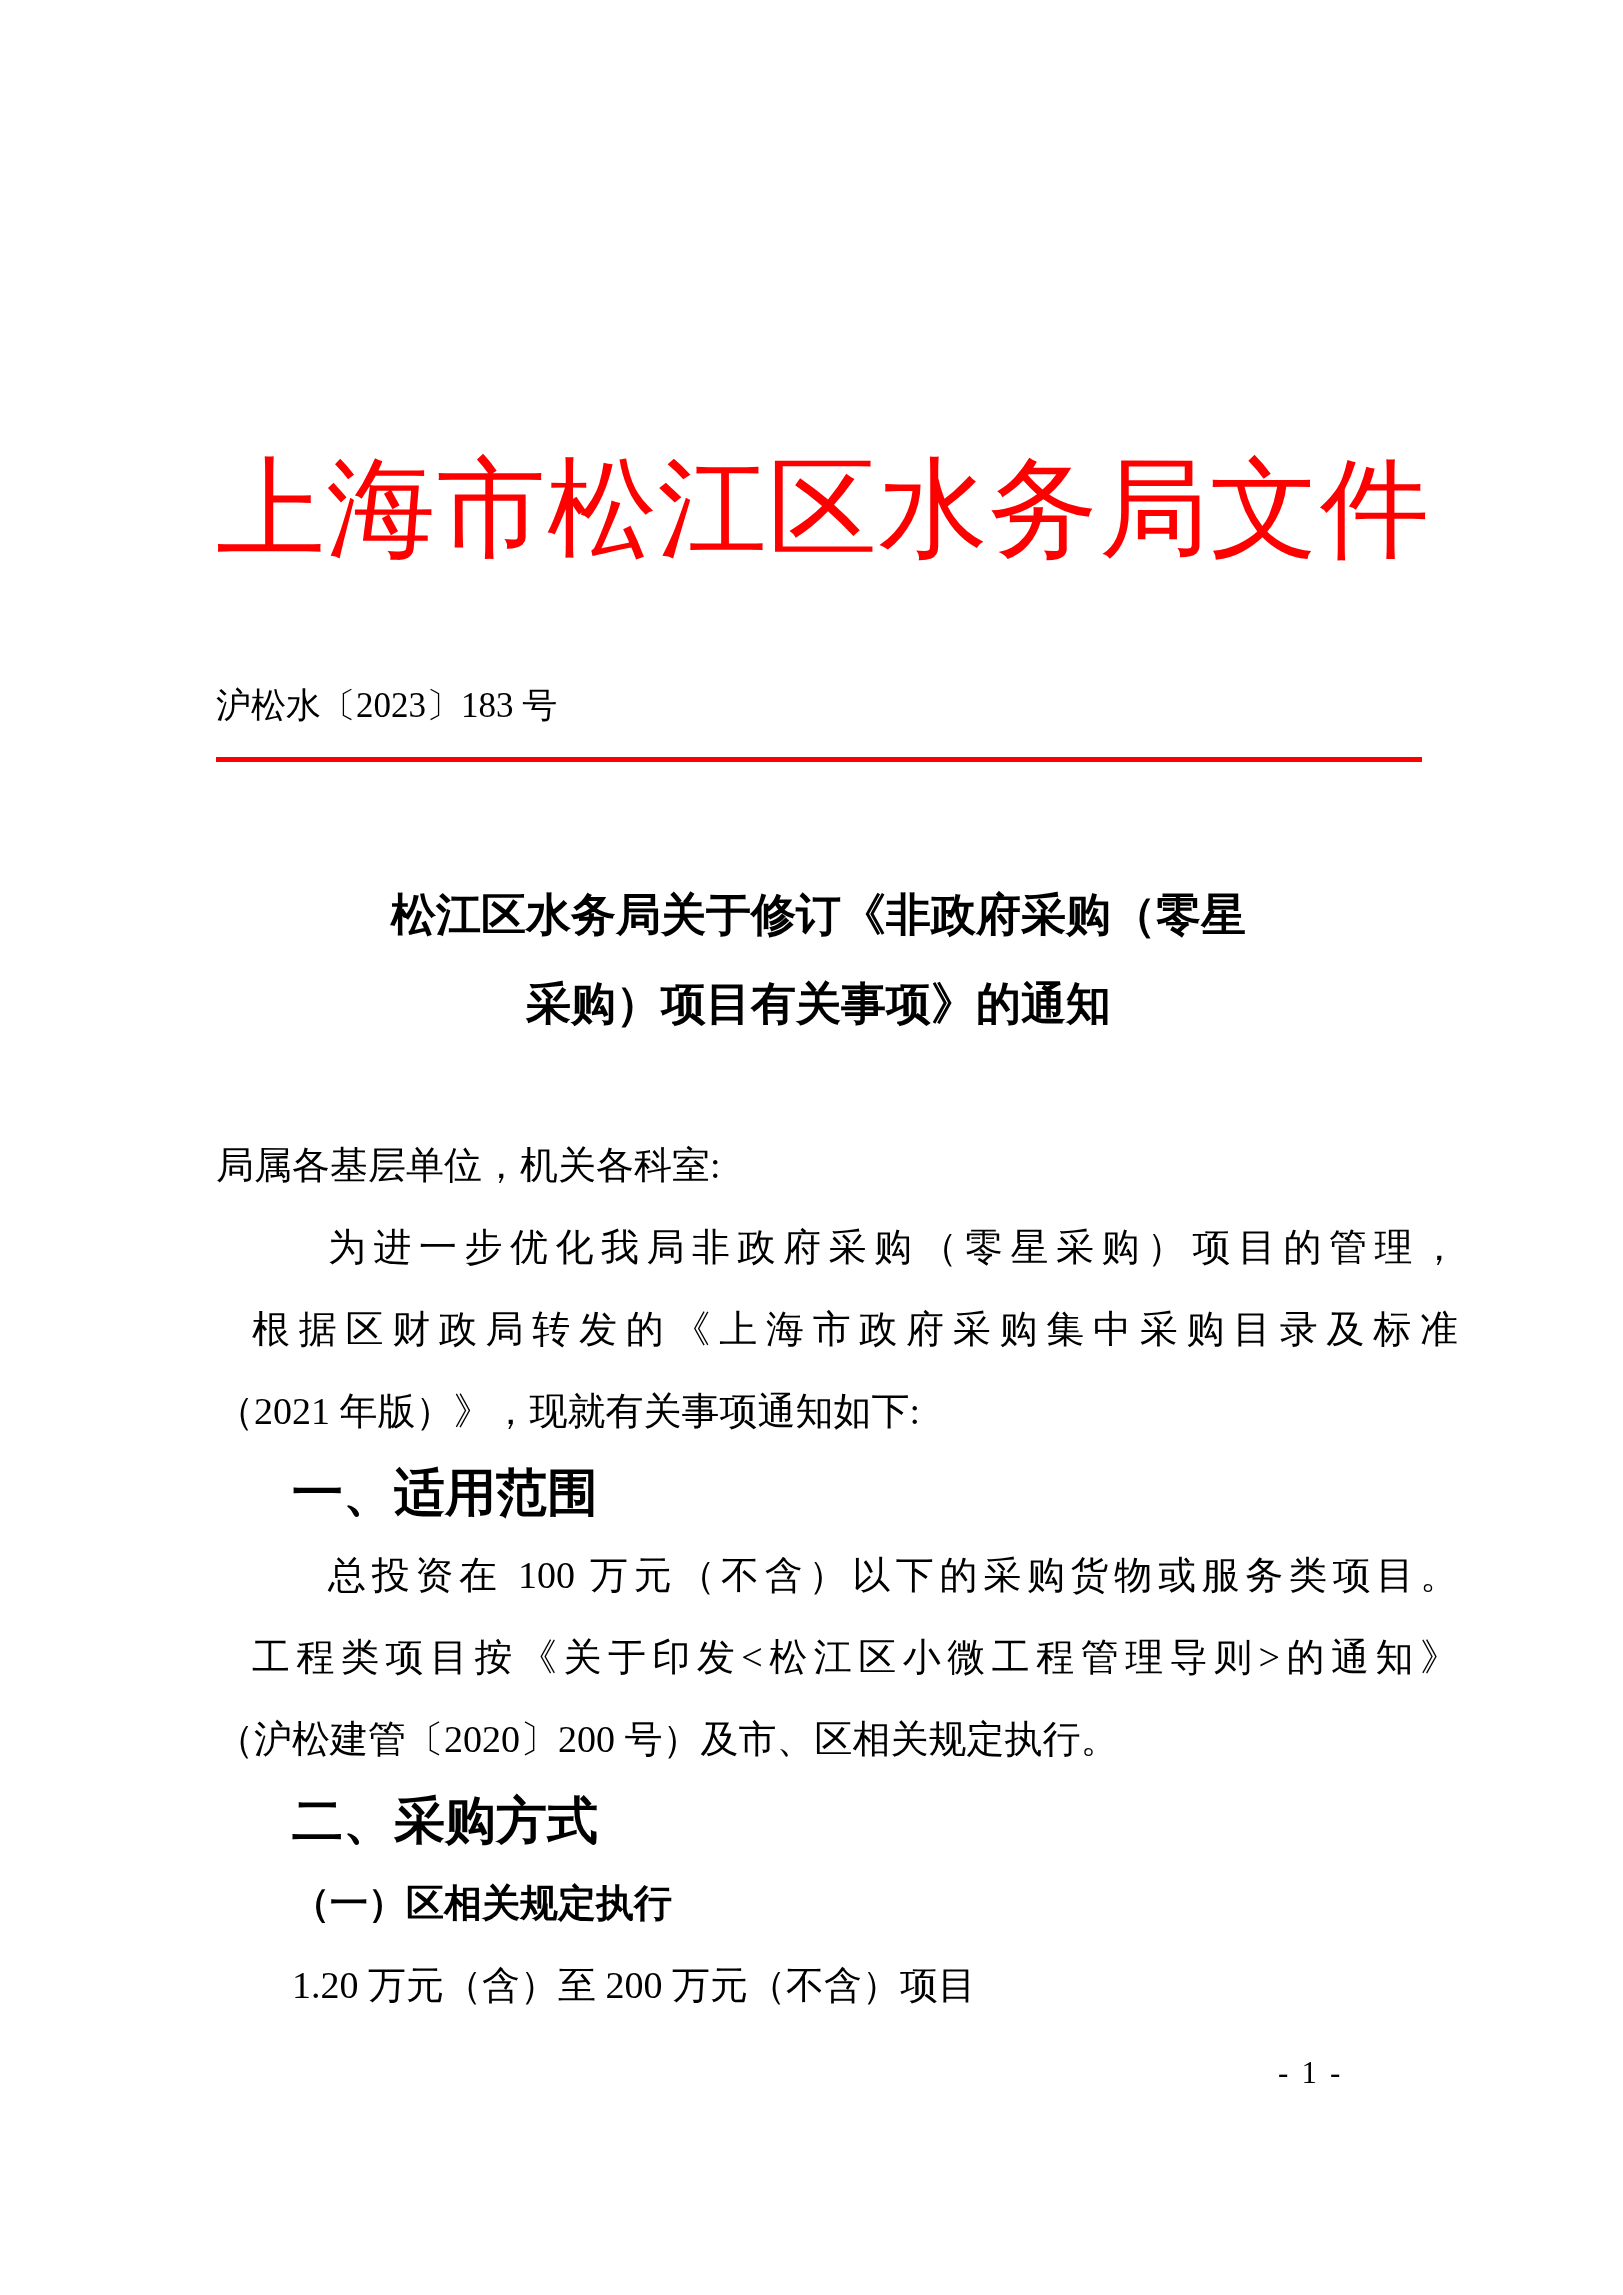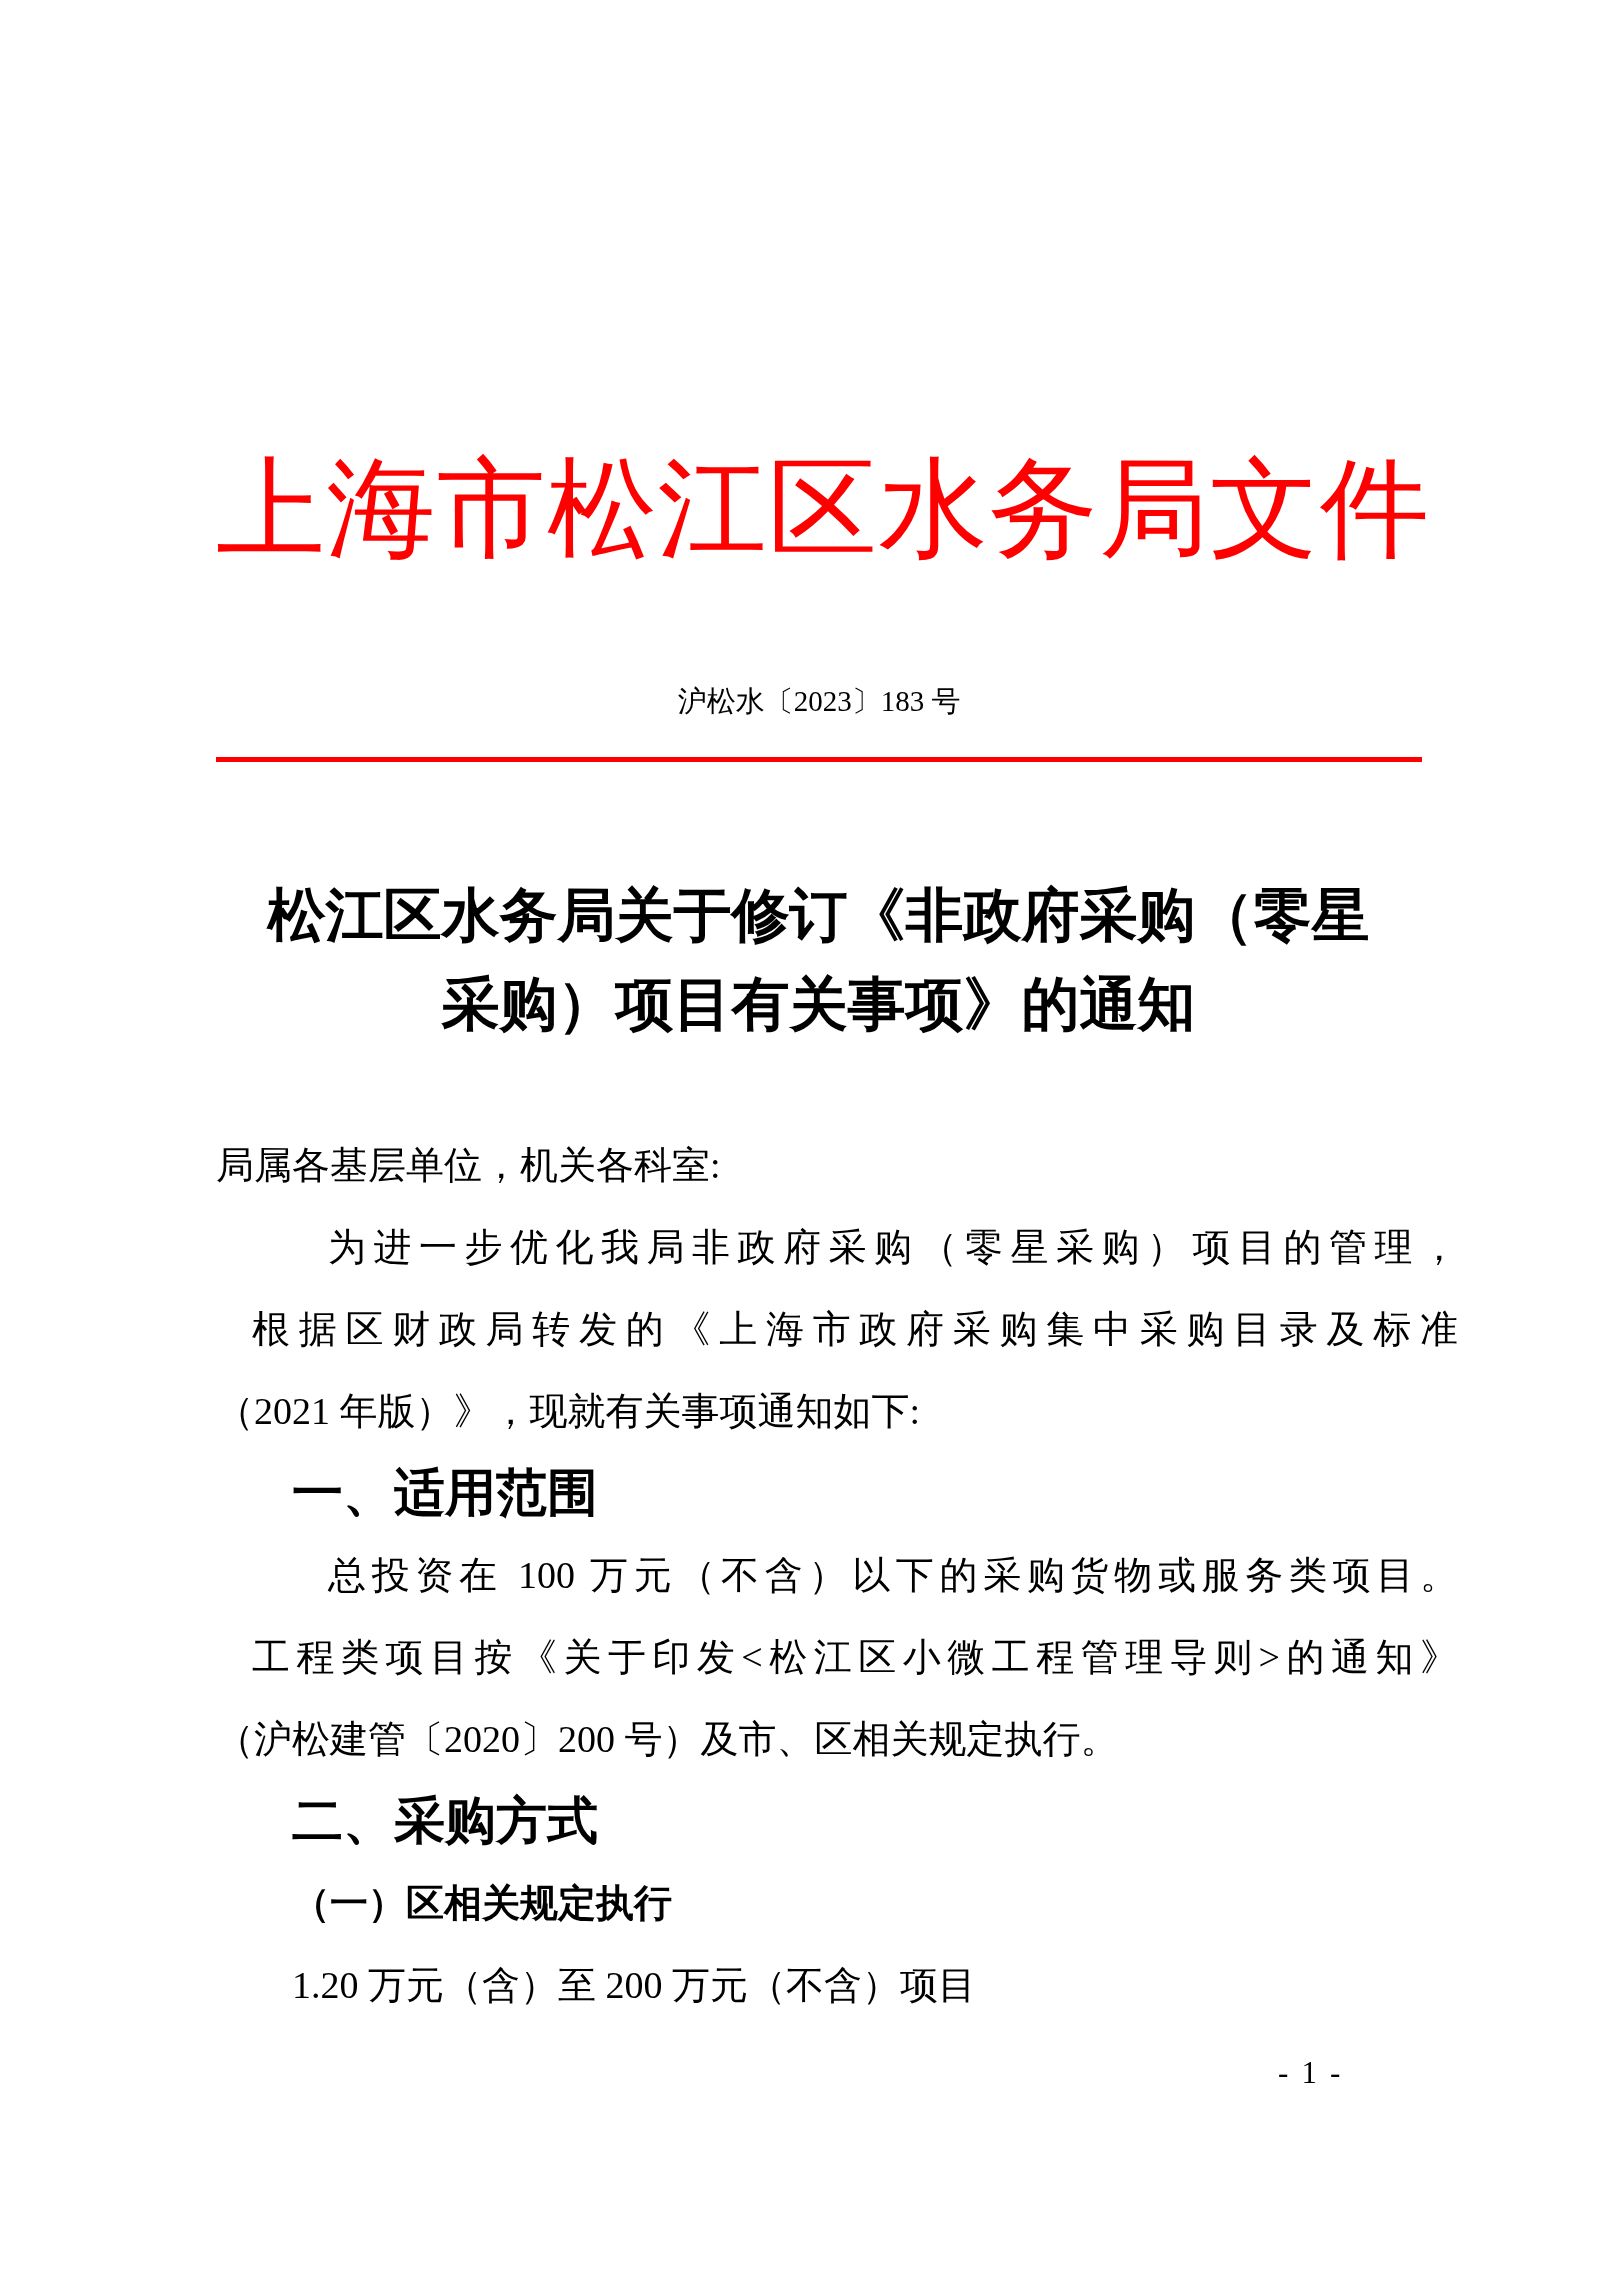--- a/index.html
+++ b/index.html
@@ -22,40 +22,39 @@
     letter-spacing: 1.4px;
     font-weight: 400;
     white-space: nowrap;
     color: #ff0000;
   }
   .doc-number {
     position: absolute;
     top: 683px;
     left: 216px;
     width: 1206px;
-    text-align: center;
-    font-size: 29px;
+    font-size: 35px;
     line-height: 1.3;
     white-space: nowrap;
   }
   .red-rule {
     position: absolute;
     top: 757px;
     left: 216px;
     width: 1206px;
     height: 5.4px;
     background: #ff0000;
   }
   .doc-title {
     position: absolute;
     top: 871px;
     left: 202px;
     width: 1233px;
     text-align: center;
-    font-size: 58px;
+    font-size: 45px;
     line-height: 89px;
     font-weight: bold;
     white-space: nowrap;
   }
   .body-block {
     position: absolute;
     top: 1124px;
     left: 216px;
     width: 1206px;
     font-size: 38px;

